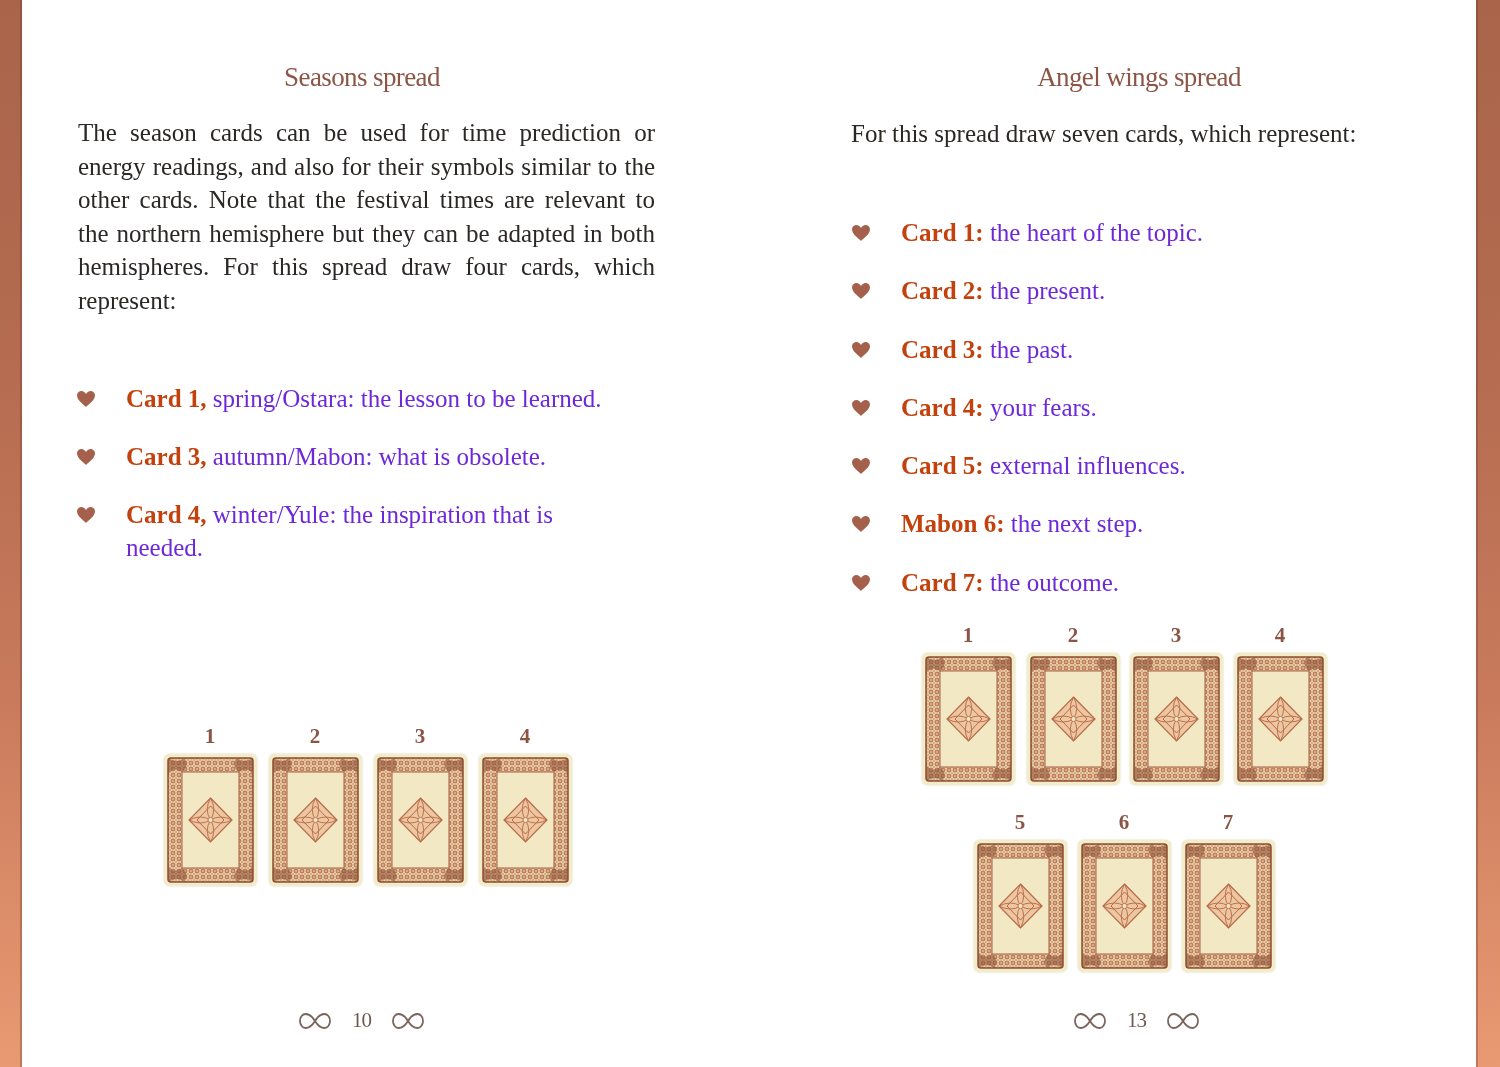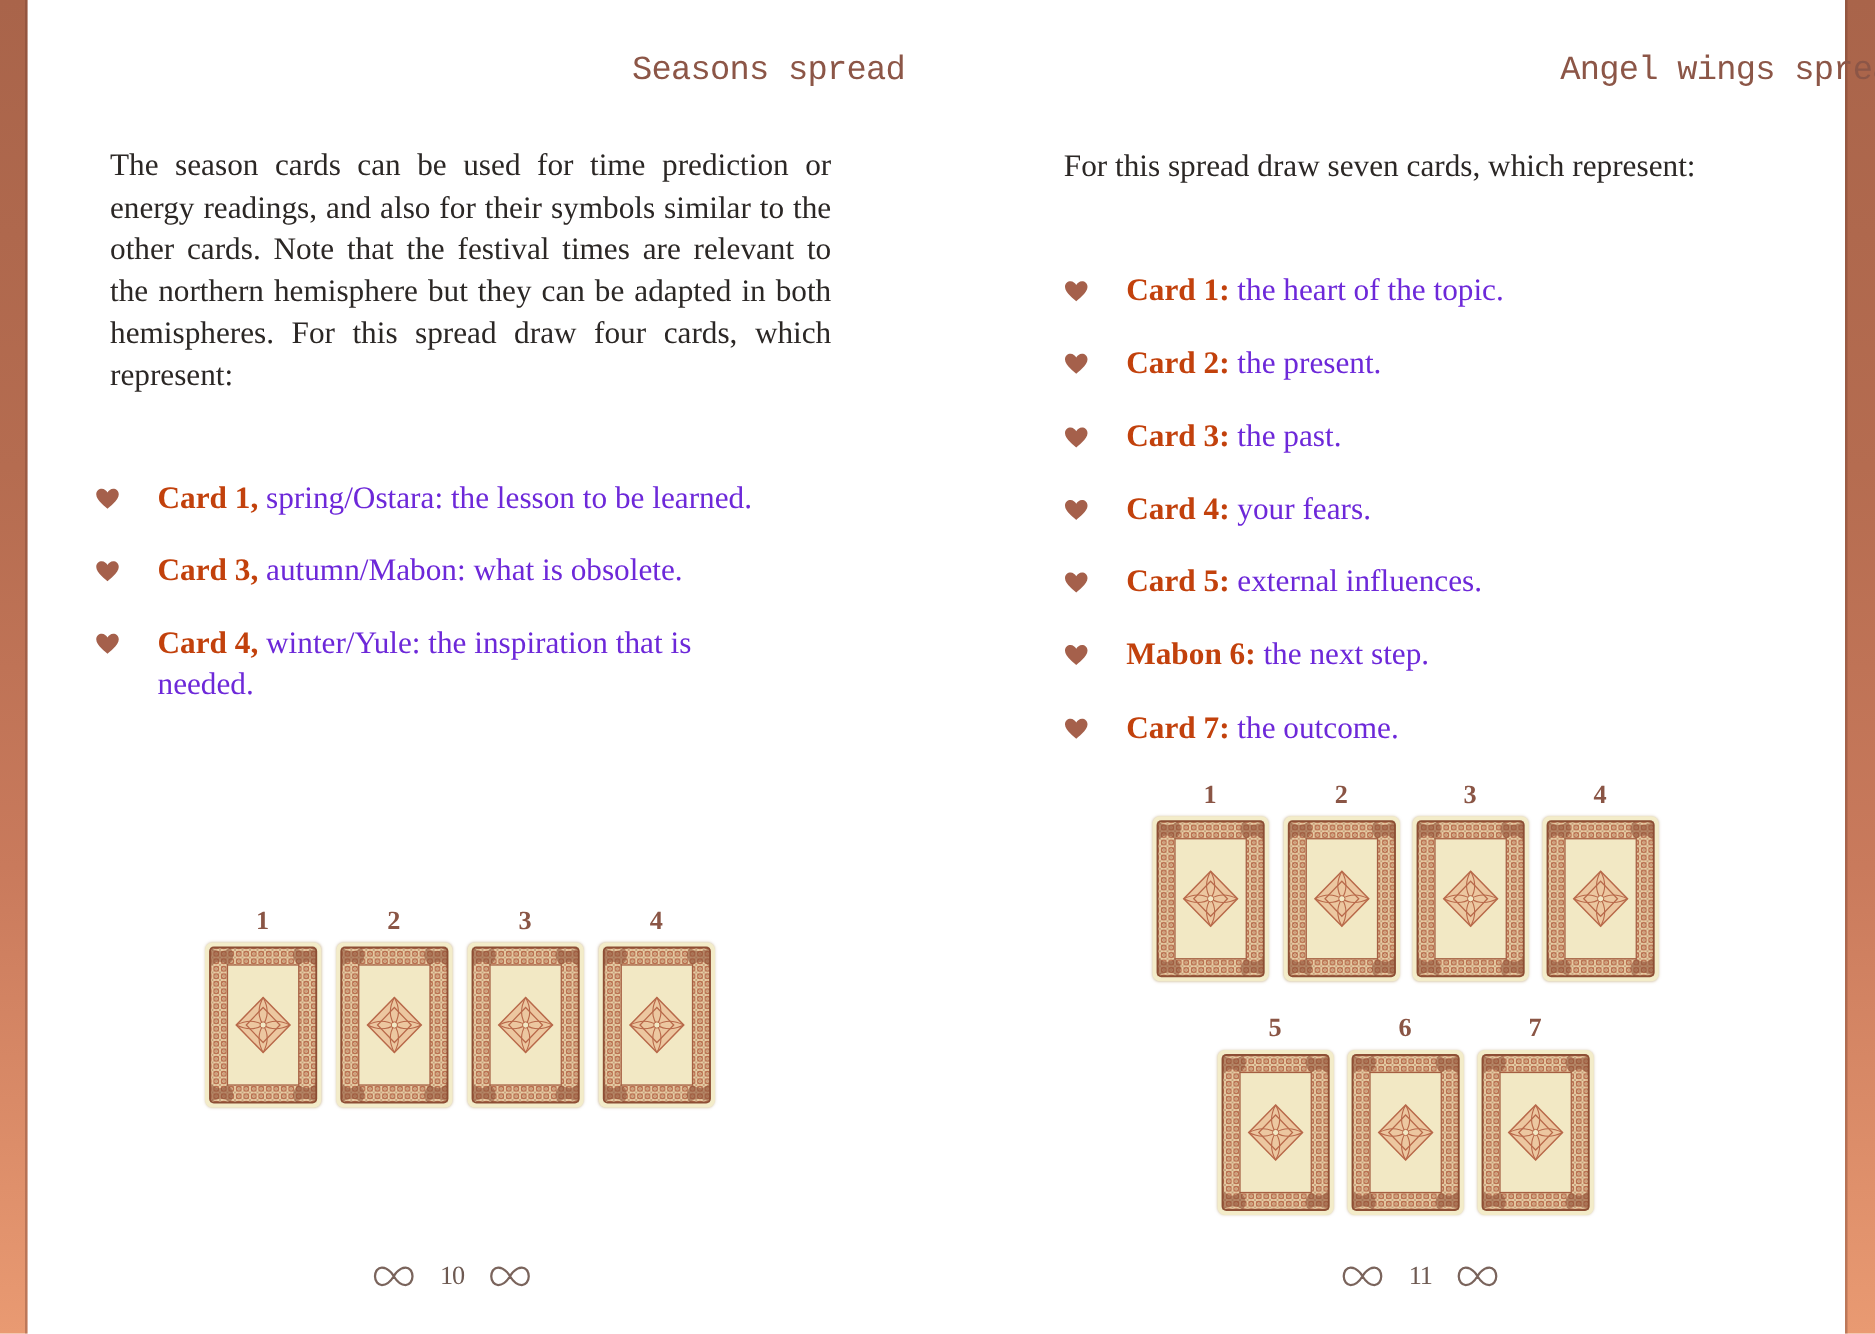--- a/index.html
+++ b/index.html
@@ -21,35 +21,35 @@
     .edge-right::before {
       content: ""; position: absolute; left: 0; top: 0; width: 2px; height: 100%;
       background: rgba(110, 60, 45, 0.35);
     }
 
     .page { position: absolute; top: 0; height: 1067px; }
     .page-left { left: 22px; width: 727px; }
     .page-right { left: 749px; width: 727px; }
 
     .heading {
-      position: absolute; top: 42px; width: 100%;
-      text-align: right;
-      font-family: Liberation Mono, monospace;
+      position: absolute; top: 62px; width: 100%;
+      text-align: center;
+      font-family: Liberation Serif, serif;
       font-weight: 400; font-size: 27px; letter-spacing: -0.6px;
       color: #8c5647;
     }
     .page-left .heading { left: -22px; width: 724px; }
     .page-right .heading { left: 0; width: 780px; }
 
     .intro {
       position: absolute;
       font-size: 25px; line-height: 33.5px; color: #2b2725;
       text-align: justify;
     }
-    .page-left .intro { left: 66px; top: 116px; width: 577px; }
+    .page-left .intro { left: 56px; top: 116px; width: 577px; }
     .page-right .intro { left: 102px; top: 117px; width: 540px; font-size: 25px; text-align: left; }
 
     .bullet-list { position: absolute; list-style: none; }
     .page-left .bullet-list { left: 54px; top: 382px; width: 540px; }
     .page-right .bullet-list { left: 102px; top: 216px; width: 460px; }
 
     .bullet-item { position: relative; padding-left: 50px; font-size: 25px; line-height: 33px; }
     .page-left .bullet-item { margin-bottom: 25px; }
     .page-right .bullet-item { margin-bottom: 25.3px; }
 
@@ -424,20 +424,20 @@
         </svg>
       </div>
     </div>
 
   <div class="folio" style="left:324px;">
     <span class="inf">
         <svg viewBox="0 0 34 20">
           <path d="M17 10 C14 5 11 3 7.5 3 C4.5 3 2 6 2 10 C2 14 4.5 17 7.5 17 C11 17 14 15 17 10 C20 5 23 3 26.5 3 C29.5 3 32 6 32 10 C32 14 29.5 17 26.5 17 C23 17 20 15 17 10 Z" fill="none" stroke="#7a645c" stroke-width="1.8"></path>
         </svg>
       </span>
-    <span class="pg">11</span>
+    <span class="pg">13</span>
     <span class="inf">
         <svg viewBox="0 0 34 20">
           <path d="M17 10 C14 5 11 3 7.5 3 C4.5 3 2 6 2 10 C2 14 4.5 17 7.5 17 C11 17 14 15 17 10 C20 5 23 3 26.5 3 C29.5 3 32 6 32 10 C32 14 29.5 17 26.5 17 C23 17 20 15 17 10 Z" fill="none" stroke="#7a645c" stroke-width="1.8"></path>
         </svg>
       </span>
   </div>
 </section>
 
 </body></html>

